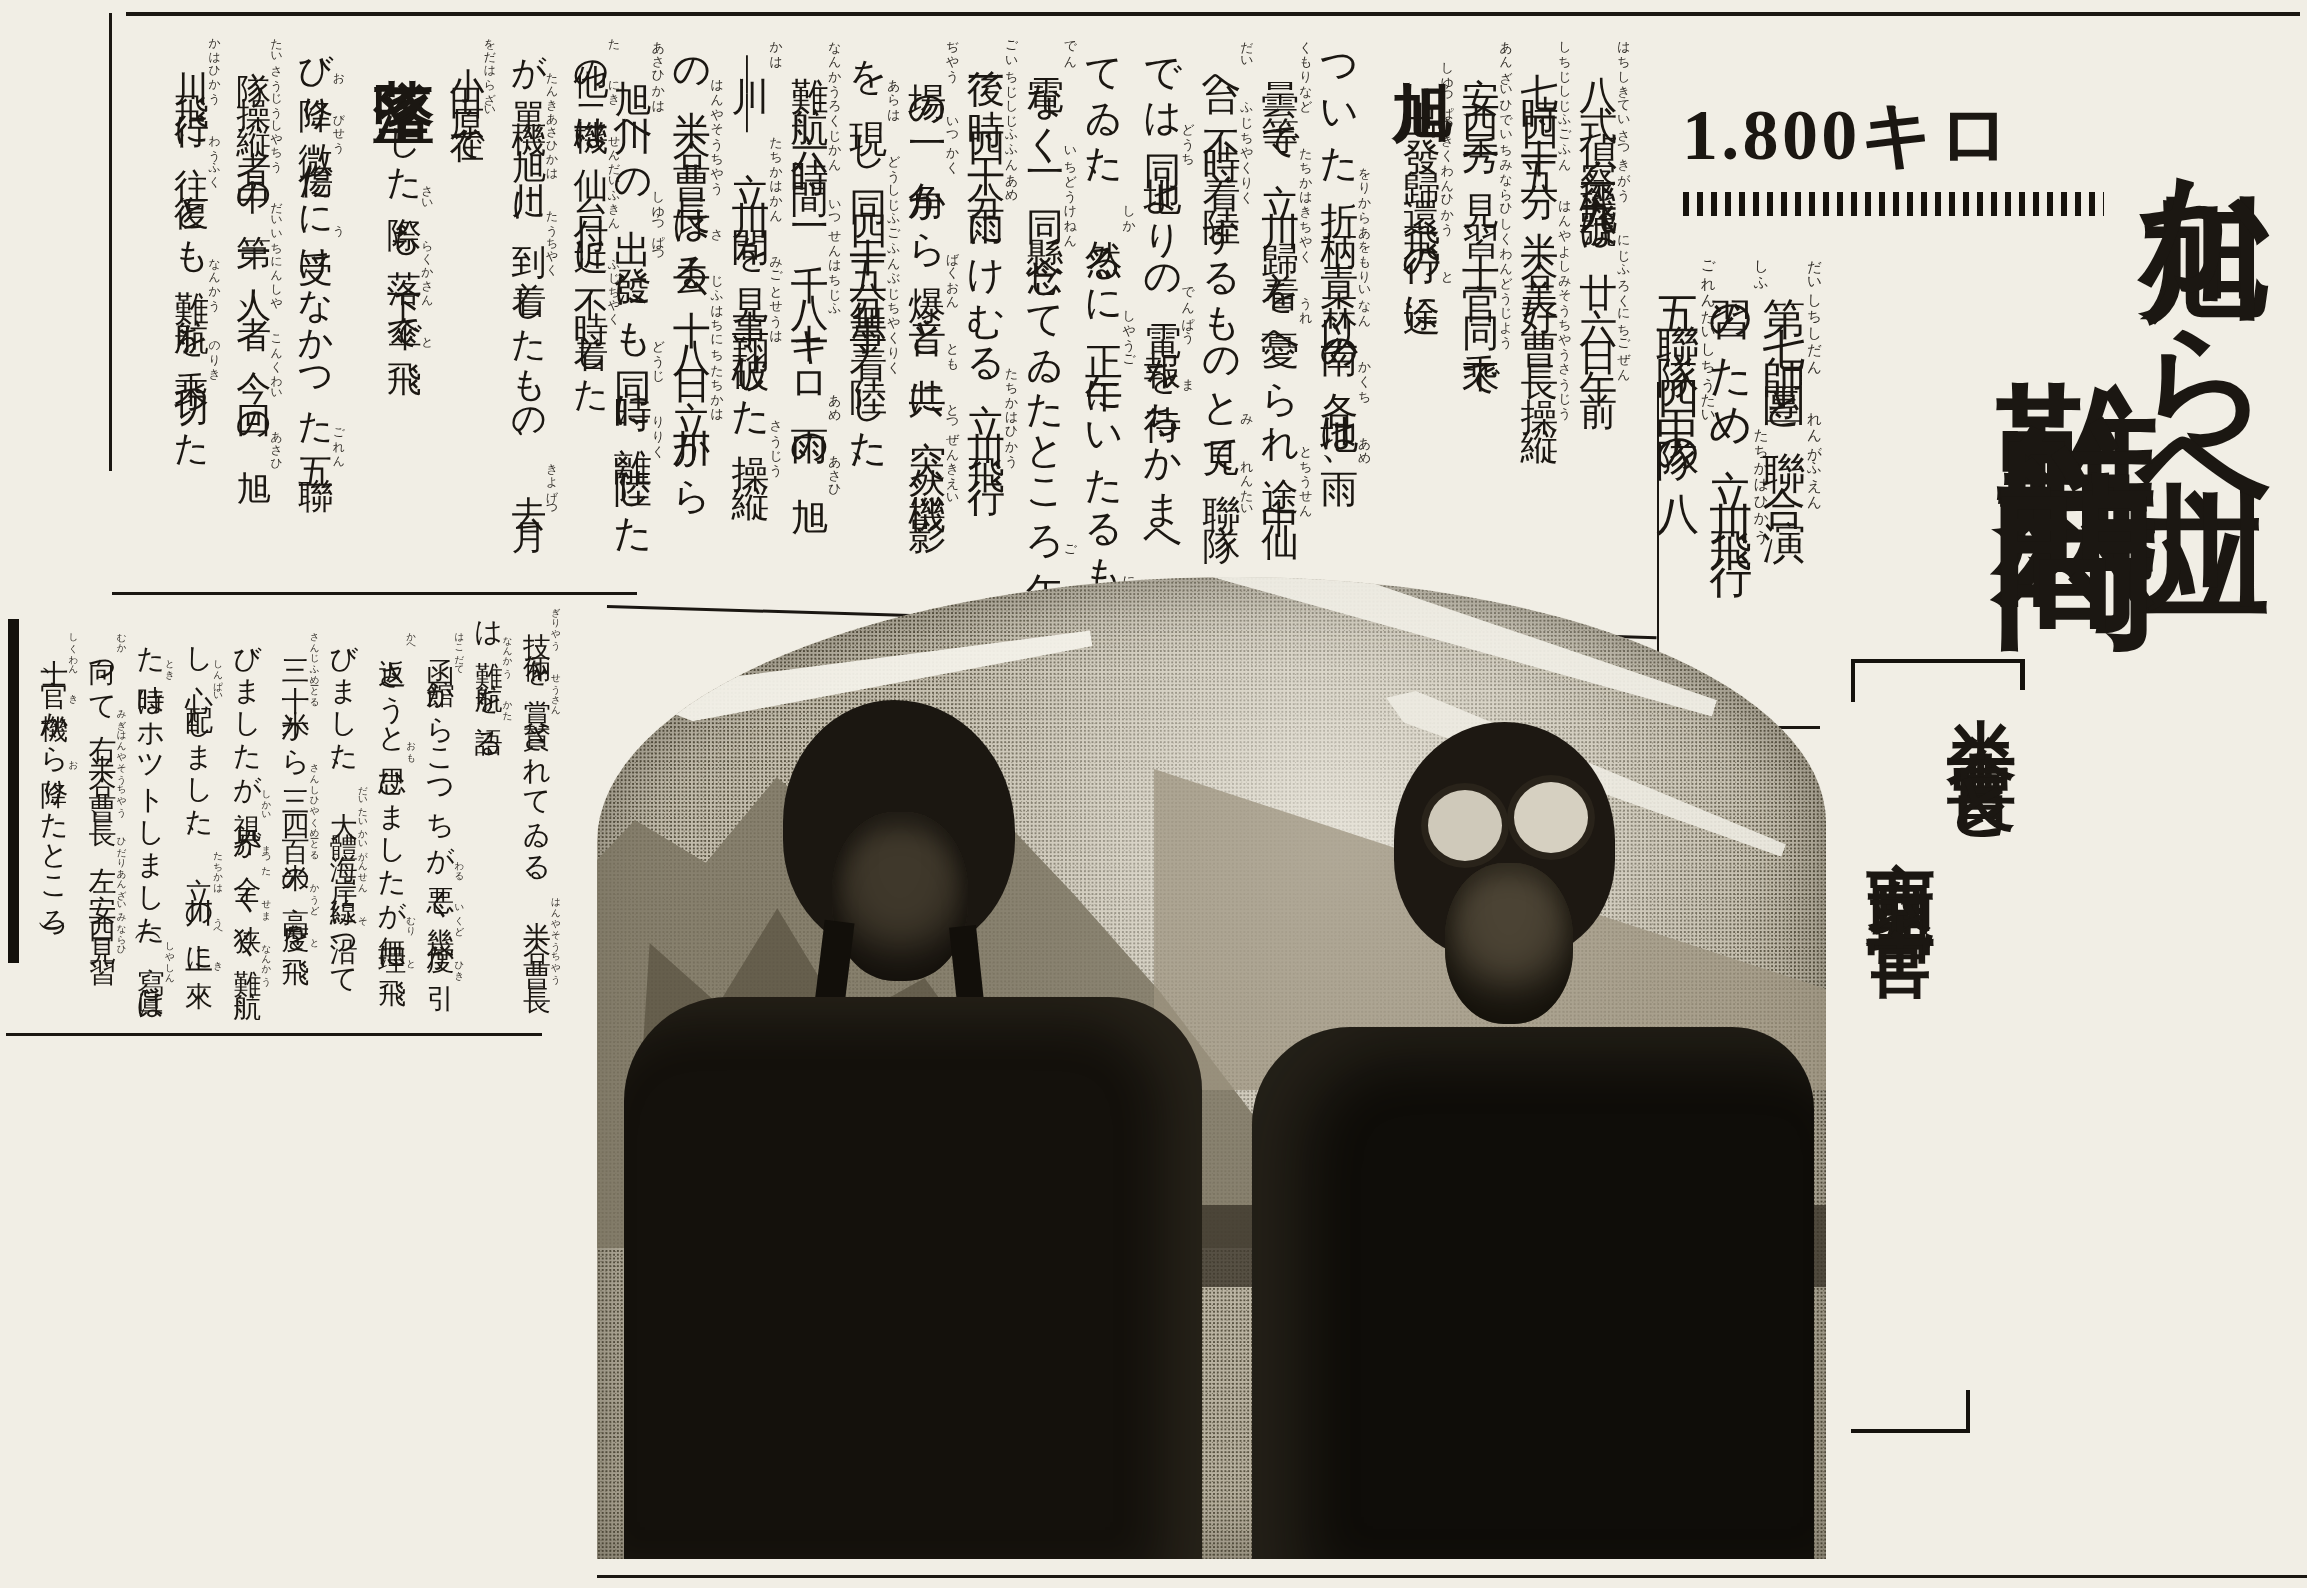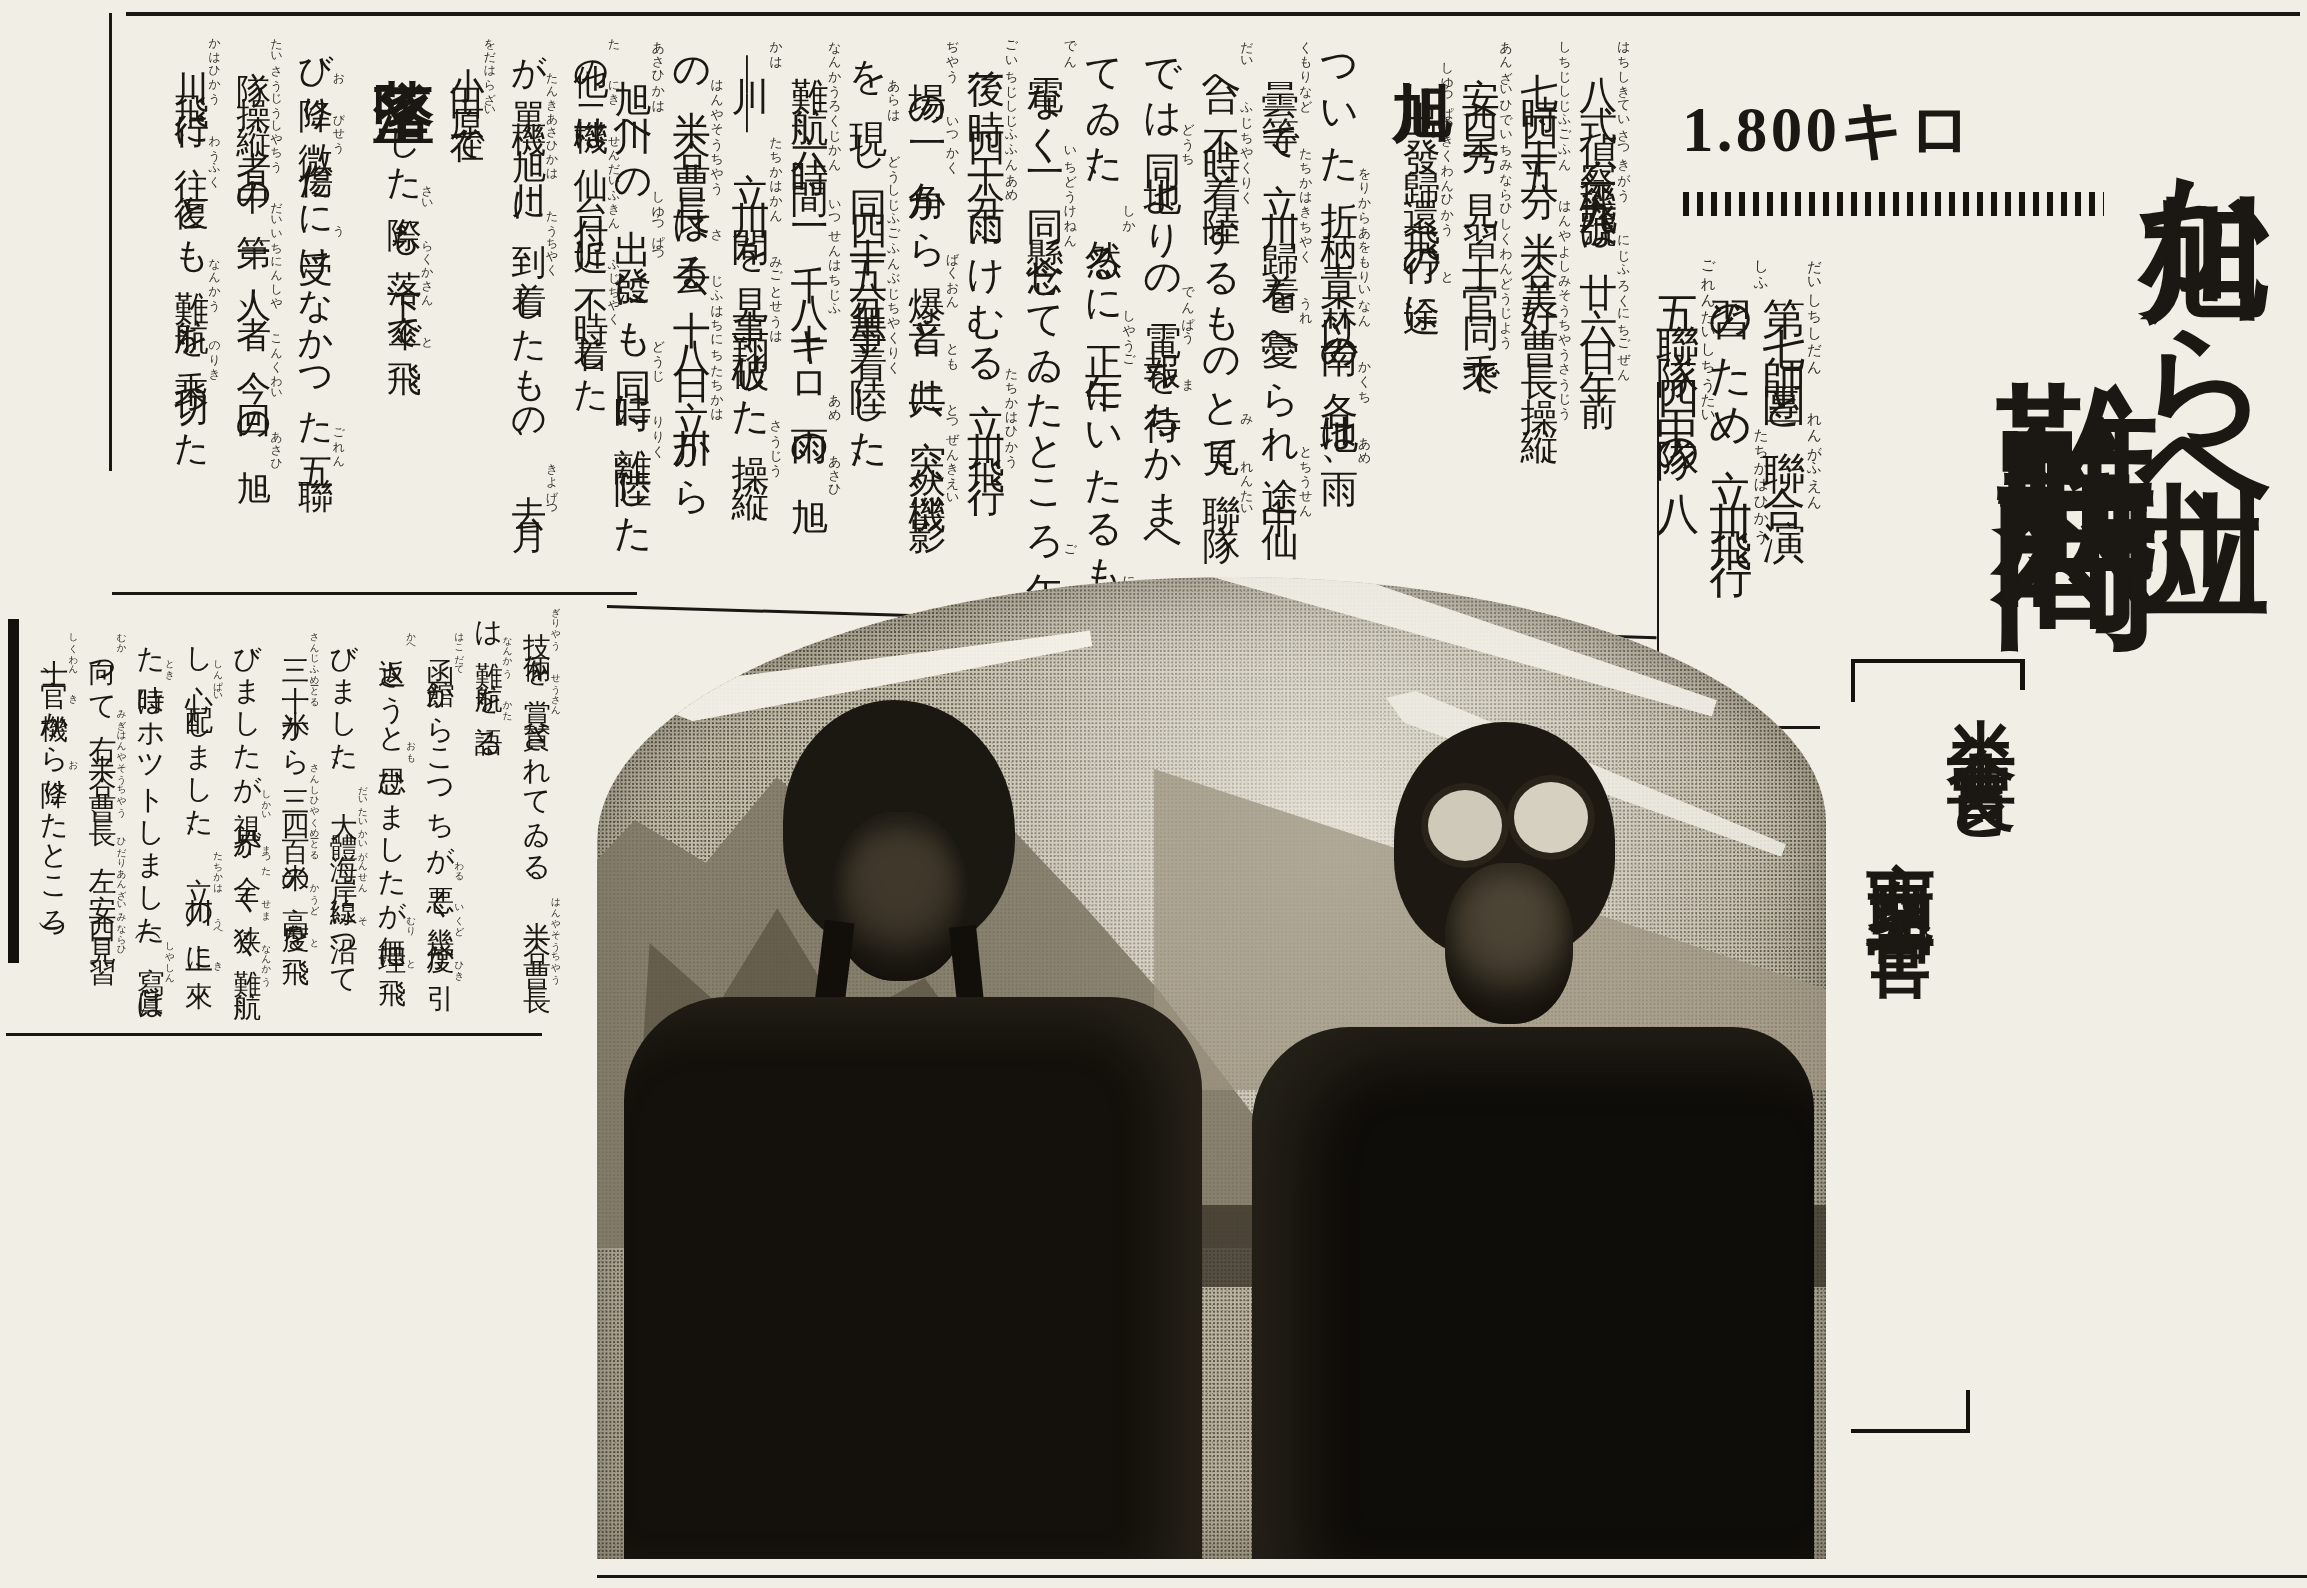--- a/index.html
+++ b/index.html
@@ -11,21 +11,21 @@
   .vwrap{writing-mode:vertical-rl;text-orientation:upright;line-height:1;}
   .tcol{width:1.06em;margin-left:.5em;letter-spacing:0.5px;}
   .tcol.wide{width:64px;}
   ruby{ruby-position:over;}
   rt{font-size:.34em;letter-spacing:0;opacity:.9;font-weight:400;}
   .big-char{font-size:61px;font-weight:700;}
   .dash{text-orientation:sideways;}
   .rot{text-orientation:sideways;}
   
   #headline-main{left:2140px;top:92px;height:955px;font-size:131px;font-weight:700;letter-spacing:-3.3px;}
-  #headline-distance{left:1682px;top:87px;width:431px;font-size:63px;font-weight:700;letter-spacing:3.3px;white-space:nowrap;}
+  #headline-distance{left:1682px;top:87px;width:431px;font-size:72px;font-weight:700;letter-spacing:3.3px;white-space:nowrap;}
   #hatch{left:1683px;top:192px;width:421px;height:24px;
          background:repeating-linear-gradient(90deg,#17130d 0 6.5px,rgba(0,0,0,0) 6.5px 14px);}
   #headline-sub{left:1994px;top:247px;height:993px;font-size:164px;font-weight:700;letter-spacing:30px;}
   #art1-lead{left:1663px;top:250px;height:502px;font-size:43px;}
   #art1-lead .tcol{margin-left:7.6px;}
   #art1-body{left:607px;top:32px;height:611px;font-size:38px;}
   #art1-body .tcol{margin-left:18.6px;}
   #art1-left{left:159px;top:30px;height:562px;font-size:35px;}
   #art1-left .tcol{margin-left:25px;}
   #art2{left:30px;top:601px;height:442px;font-size:28px;}

